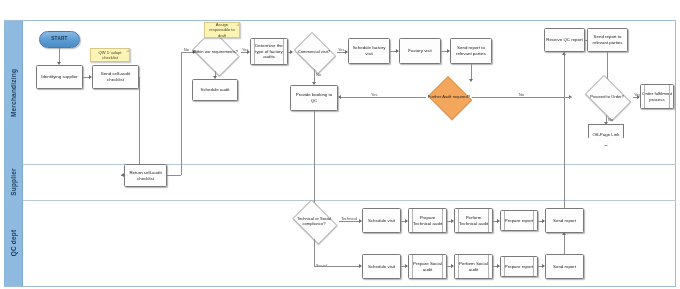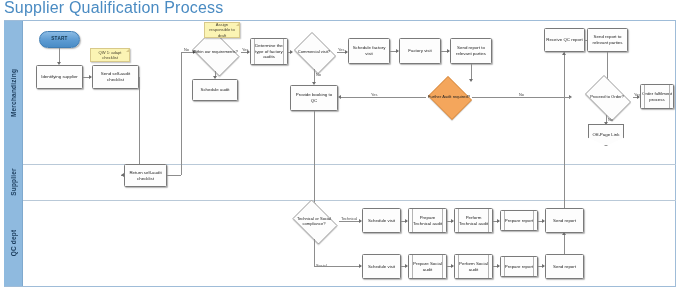--- a/index.html
+++ b/index.html
@@ -64,21 +64,20 @@
   .arw.l{border-top:2px solid transparent;border-bottom:2px solid transparent;border-right:3px solid #6e6e6e;}
   .arw.d{border-left:2px solid transparent;border-right:2px solid transparent;border-top:3px solid #6e6e6e;}
   .arw.u{border-left:2px solid transparent;border-right:2px solid transparent;border-bottom:3px solid #6e6e6e;}
   .elbl{position:absolute;font-size:3.9px;color:#4b4b4b;white-space:nowrap;}
 </style>
 </head>
 <body>
 
 <div id="root">
 
-  <div class="title">Supplier Qualification Process</div>
 
   <div class="pool"></div>
 
   <div class="lane-band" style="top:21px;height:143px;">
     <span class="lbl">Merchandizing</span>
   </div>
   <div class="lane-band" style="top:164px;height:36px;">
     <span class="lbl">Supplier</span>
   </div>
   <div class="lane-band" style="top:200px;height:86px;">

